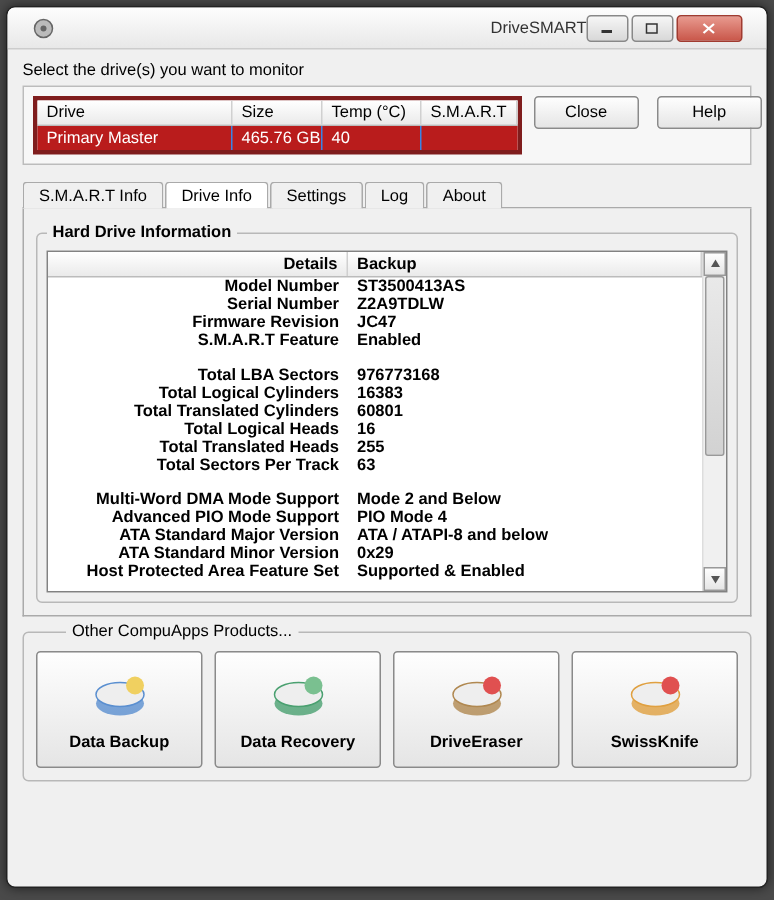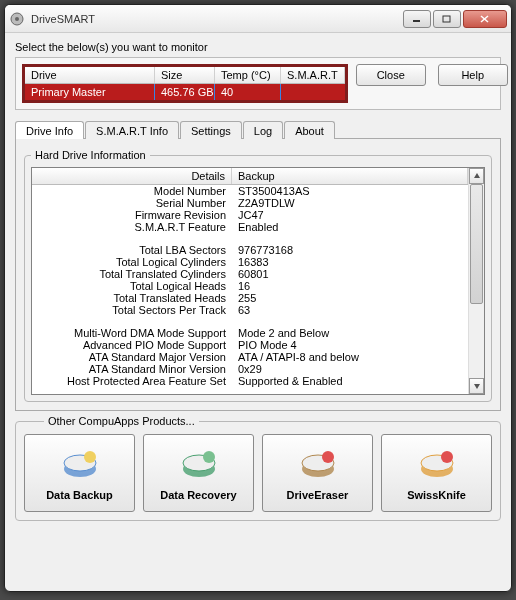--- a/index.html
+++ b/index.html
@@ -1,39 +1,39 @@
 <!DOCTYPE html>
 <html><head>
 <meta charset="utf-8">
 <style>
 * { box-sizing: border-box; margin: 0; padding: 0; font-family: "Segoe UI", Tahoma, sans-serif; font-size: 11px; }
 body { background: #4a4a4a; width: 516px; height: 600px; overflow: hidden; }
 .window { width: 508px; height: 588px; margin: 4px auto; background: #f0f0f0; border: 1px solid #222; border-radius: 6px; overflow: hidden; box-shadow: 0 0 8px rgba(0,0,0,.6); }
-.titlebar { height: 28px; background: linear-gradient(#fdfdfd,#e8e8e8); display: flex; align-items: center; padding: 0 4px; border-bottom: 1px solid #ccc; }
+.titlebar { height: 28px; background: linear-gradient(#fdfdfd,#e8e8e8); display: flex; align-items: center; padding: 0 16px; border-bottom: 1px solid #ccc; text-align: right; }
 .titlebar .app-icon { width: 16px; height: 16px; margin-right: 6px; }
 .titlebar .title { flex: 1; color: #333; }
 .win-btns { display: flex; gap: 2px; }
 .win-btn { width: 28px; height: 18px; border: 1px solid #888; border-radius: 3px; display:flex; align-items:center; justify-content:center; background: linear-gradient(#f6f6f6,#d8d8d8); }
 .win-btn.close { width: 44px; background: linear-gradient(#e89a8f,#c9574a); border-color:#a03b30; color:#fff;}
 .content { padding: 8px 10px; }
 .instruct { margin-bottom: 4px; color:#000; }
 .topbox { border: 1px solid #bcbcbc; padding: 6px; display:flex; gap:8px; background:#f7f7f7; }
 .drive-list { flex:1; border:3px solid #7f1d1d; background:#fff; }
 .dl-head { display:flex; background: linear-gradient(#fff,#eaeaea); border-bottom:1px solid #bbb; }
 .dl-head div, .dl-row div { padding:2px 6px; border-right:1px solid #d0d0d0; white-space:nowrap; overflow:hidden; }
 .c-drive{width:130px;} .c-size{width:60px;} .c-temp{width:66px;} .c-smart{flex:1;border-right:none;}
 .dl-row { display:flex; background:#b91c1c; color:#fff; }
 .dl-row div{border-right:1px solid #3984e4;}
 .side-btns { display:flex; flex-direction:row; gap:12px; }
 .btn { width:70px; height:22px; border:1px solid #8a8a8a; border-radius:3px; background:linear-gradient(#fefefe,#e5e5e5); display:flex; align-items:center; justify-content:center; cursor:pointer; }
 .tabs { display:flex; margin-top:10px; border-bottom:1px solid #aaa; }
 .tab { padding:3px 10px 2px; border:1px solid #aaa; border-bottom:none; background:#f0f0f0; margin-right:1px; border-radius:3px 3px 0 0; cursor:pointer; position:relative; top:1px;}
 .tab.active { background:#fff; }
 .panel { border:1px solid #aaa; border-top:none; padding:10px 8px 8px; background:#f0f0f0;}
-fieldset { border:1px solid #b8b8b8; border-radius:4px; padding:6px; }
+fieldset { border:1px solid #b8b8b8; border-radius:4px; padding:6px;font-weight:bold; }
 legend { padding:0 4px; color:#000; }
 .detail-box { border:1px solid #828282; background:#fff; height:228px; display:flex; }
 .details-inner { flex:1; overflow:hidden; }
 .det-head { display:flex; background: linear-gradient(#fff,#eaeaea); border-bottom:1px solid #bbb; }
 .det-head div { padding:2px 6px; border-right:1px solid #d0d0d0;}
 .d-col1{width:200px;text-align:right;} .d-col2{flex:1;border-right:none;}
 .det-rows { height:206px; overflow:hidden; }
 .det-row { display:flex; }
 .det-row .d1{width:200px;text-align:right;padding:0 6px;} .det-row .d2{flex:1;padding:0 6px;}
 .det-row.spacer{height:11px;}
@@ -74,21 +74,21 @@
       <div class="win-btn close">
           <svg width="10" height="8">
             <line x1="1" y1="1" x2="8" y2="7" stroke="#fff" stroke-width="1.5"></line>
             <line x1="8" y1="1" x2="1" y2="7" stroke="#fff" stroke-width="1.5"></line>
           </svg>
         </div>
     </div>
   </div>
 
   <div class="content">
-    <div class="instruct">Select the below(s) you want to monitor</div>
+    <div class="instruct">Select the drive(s) you want to monitor</div>
     <div class="topbox">
       <div class="drive-list">
         <div class="dl-head">
           <div class="c-drive">Drive</div>
           <div class="c-size">Size</div>
           <div class="c-temp">Temp (°C)</div>
           <div class="c-smart">S.M.A.R.T</div>
         </div>
         <div class="dl-row">
           <div class="c-drive">Primary Master</div>
@@ -96,22 +96,22 @@
           <div class="c-temp">40</div>
         </div>
       </div>
       <div class="side-btns">
         <div class="btn">Close</div>
         <div class="btn">Help</div>
       </div>
     </div>
 
     <div class="tabs">
+      <div class="tab">S.M.A.R.T Info</div>
       <div class="tab active">Drive Info</div>
-      <div class="tab">S.M.A.R.T Info</div>
       <div class="tab">Settings</div>
       <div class="tab">Log</div>
       <div class="tab">About</div>
     </div>
 
     <div class="panel">
       <fieldset>
         <legend>Hard Drive Information</legend>
         <div class="detail-box">
           <div class="details-inner">

